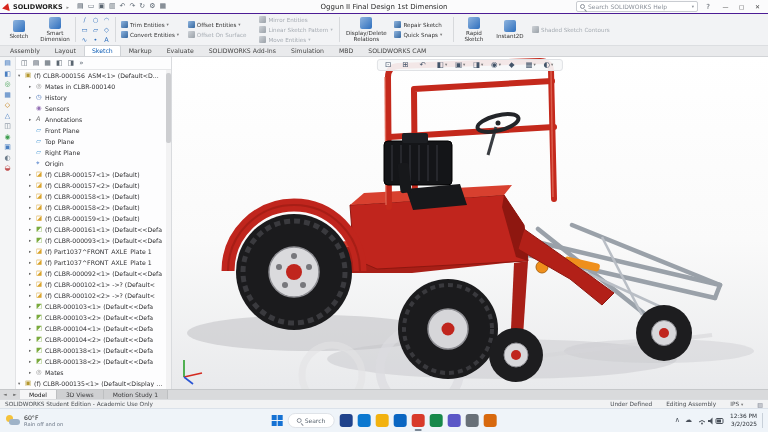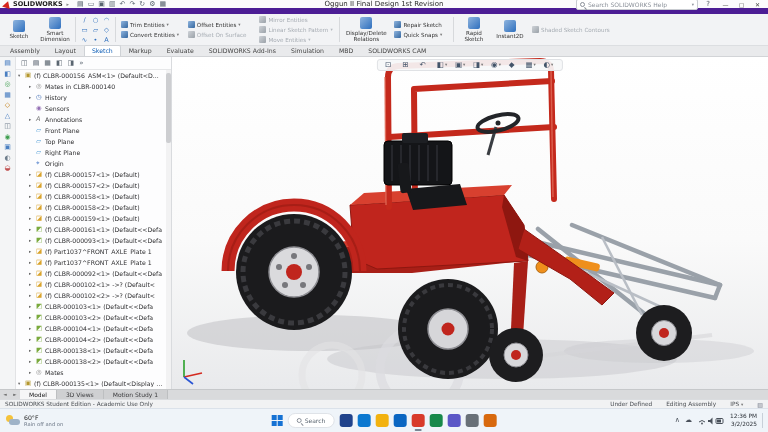--- a/index.html
+++ b/index.html
@@ -1,21 +1,21 @@
 <!DOCTYPE html>
 <html><head>
 <meta charset="utf-8">
 <style>
   *{box-sizing:border-box;margin:0;padding:0}
   html,body{width:768px;height:432px;overflow:hidden}
   body{font-family:"DejaVu Sans","Liberation Sans",sans-serif;color:#333;background:#fff}
   .app{position:relative;width:768px;height:432px;overflow:hidden;background:#fff}
 
   
-  .titlebar{height:14px;background:#fbfbfc;border-bottom:6px solid #4c1d95;display:flex;align-items:center;padding:0 3px;position:relative}
+  .titlebar{height:14px;background:#fbfbfc;border-bottom:1px solid #4c1d95;display:flex;align-items:center;padding:0 3px;position:relative}
   .logo{display:flex;align-items:center;gap:2px;font-weight:bold;font-size:6.5px;color:#1a1a1a}
   .logo-mark{width:0;height:0;border-left:4px solid transparent;border-right:4px solid transparent;border-bottom:7px solid #d6251d;transform:rotate(18deg)}
   .menu-arrow{font-size:5px;color:#888;margin-left:2px}
   .qa-icons{display:flex;gap:4px;margin-left:8px}
   .qa-icons .ico{font-size:7px;color:#5a6570;line-height:1}
   .tb-title{position:absolute;left:50%;transform:translateX(-50%);font-size:7px;color:#2b2b2b;white-space:nowrap}
   .tb-right{margin-left:auto;display:flex;align-items:center;gap:5px}
   .searchbox{display:flex;align-items:center;gap:3px;background:#fff;border:1px solid #c9ccd1;border-radius:2px;height:11px;width:122px;padding:0 3px;color:#8a9099;font-size:6px}
   .mag{width:5px;height:5px;border:1px solid #8a9099;border-radius:50%;position:relative;flex:none}
   .mag::after{content:"";position:absolute;width:3px;height:1px;background:#8a9099;transform:rotate(45deg);left:3px;top:5px}
@@ -127,21 +127,21 @@
     <span class="ico">▤</span>
         <span class="ico">▭</span>
         <span class="ico">▣</span>
         <span class="ico">▥</span>
         <span class="ico">↶</span>
         <span class="ico">↷</span>
         <span class="ico">↻</span>
         <span class="ico">⚙</span>
         <span class="ico">▦</span>
       </div>
-    <div class="tb-title">Oggun II Final Design 1st Revision</div>
+    <div class="tb-title">Oggun II Final Design 1st Dimension</div>
     <div class="tb-right">
       <div class="searchbox">
         <span class="mag"></span>
         <span>Search SOLIDWORKS Help</span>
         <span class="chev">▾</span>
       </div>
       <span class="helpbtn">?</span>
       <div class="winbtns">
         <span class="winbtn">—</span>
         <span class="winbtn">▢</span>

